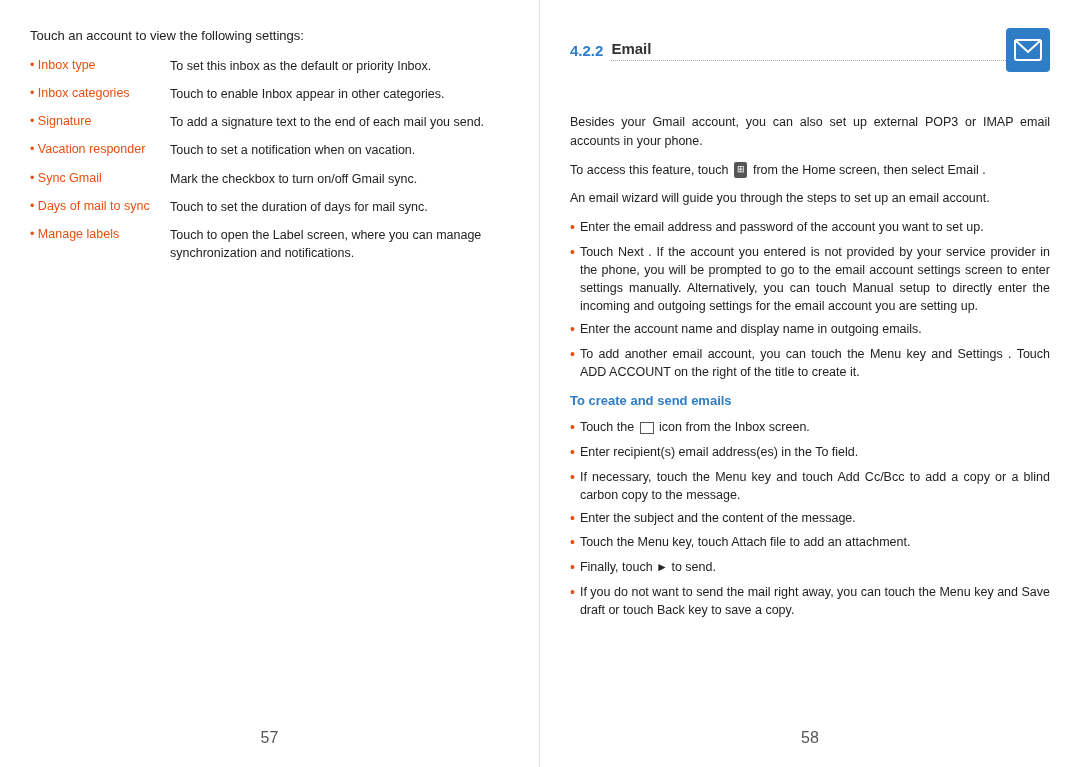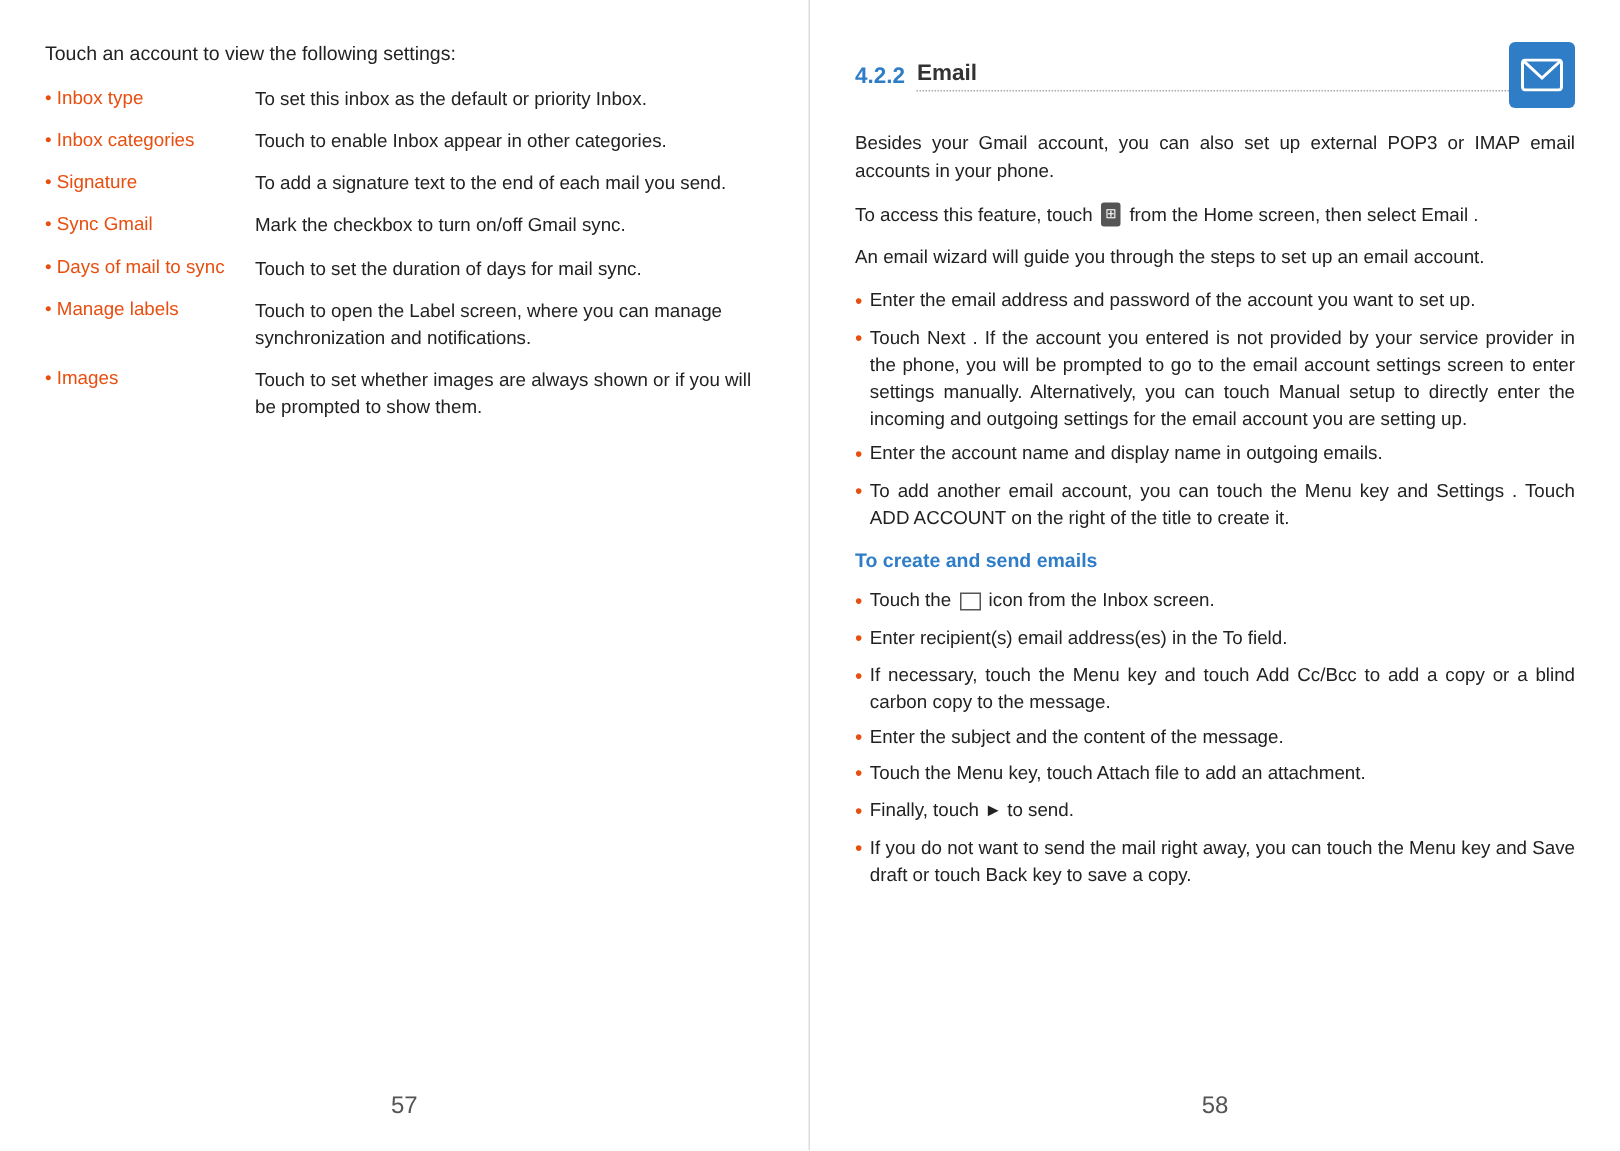--- a/index.html
+++ b/index.html
@@ -23,20 +23,21 @@
       padding: 28px 30px 20px 30px;
       border-right: 1px solid #ddd;
       display: flex;
       flex-direction: column;
     }
     .right-page {
       width: 50%;
       padding: 28px 30px 20px 30px;
       display: flex;
       flex-direction: column;
+      gap: 27px;
     }
     .page-intro {
       color: #222;
       font-size: 13px;
       margin-bottom: 14px;
     }
     .settings-table {
       flex: 1;
     }
     .settings-row {
@@ -167,34 +168,34 @@
         </div>
         <div class="settings-row">
           <div class="settings-term">Inbox categories</div>
           <div class="settings-desc">Touch to enable Inbox appear in other categories.</div>
         </div>
         <div class="settings-row">
           <div class="settings-term">Signature</div>
           <div class="settings-desc">To add a signature text to the end of each mail you send.</div>
         </div>
         <div class="settings-row">
+          <div class="settings-term">Vacation responder</div>
+          <div class="settings-desc">Touch to set a notification when on vacation.</div>
+        </div>
+        <div class="settings-row">
           <div class="settings-term">Sync Gmail</div>
           <div class="settings-desc">Mark the checkbox to turn on/off Gmail sync.</div>
         </div>
         <div class="settings-row">
           <div class="settings-term">Days of mail to sync</div>
           <div class="settings-desc">Touch to set the duration of days for mail sync.</div>
         </div>
         <div class="settings-row">
           <div class="settings-term">Manage labels</div>
           <div class="settings-desc">Touch to open the Label screen, where you can manage synchronization and notifications.</div>
-        </div>
-        <div class="settings-row">
-          <div class="settings-term">Images</div>
-          <div class="settings-desc">Touch to set whether images are always shown or if you will be prompted to show them.</div>
         </div>
       </div>
 
     <div class="page-number">57</div>
   </div>
 
   <div class="right-page">
     <div class="section-header">
       <span class="section-number">4.2.2</span>
       <span class="section-title">Email</span>

